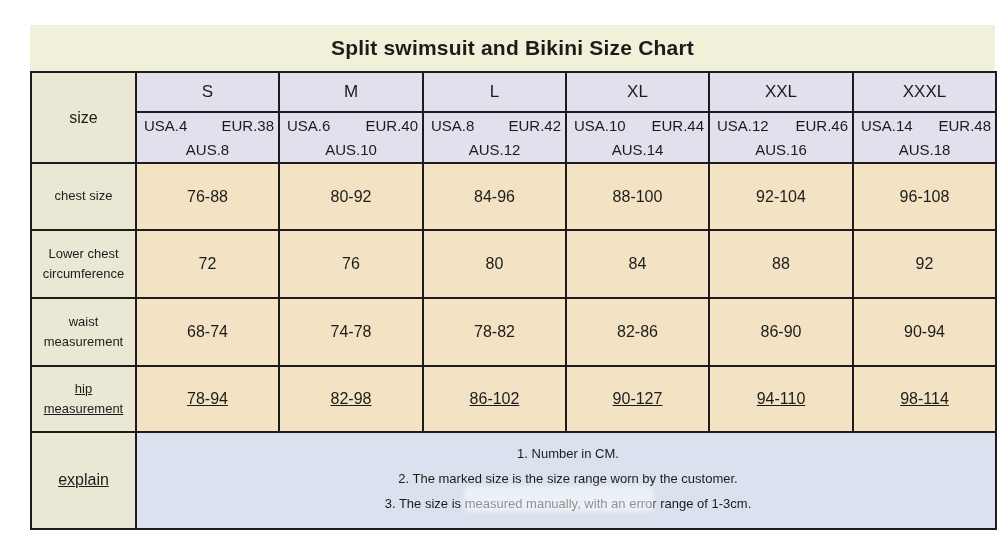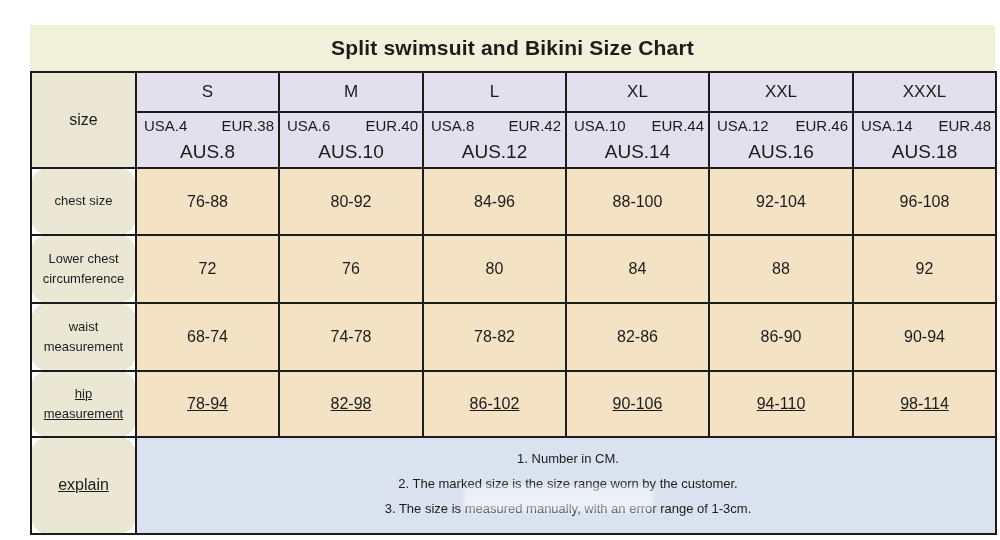--- a/index.html
+++ b/index.html
@@ -42,23 +42,23 @@
   tr.r1{height:67px;}
   tr.r2{height:68px;}
   tr.r3{height:68px;}
   tr.r4{height:66px;text-decoration:underline;}
   tr.rex{height:84px;}
   .corner{background:var(--label-cell);font-size:16px;}
   .shead{background:var(--size-header);font-size:17px;}
   .sub{background:var(--size-header);padding:2px 3px 4px 3px;}
   .sub .ue{display:flex;justify-content:space-between;align-items:center;
     font-size:15px;padding:2px 1px 0 4px;}
-  .sub .aus{font-size:19px;margin-top:7px;}
+  .sub .aus{font-size:15px;margin-top:7px;}
   .rlabel{background:var(--label-cell);font-size:13px;line-height:1.55;
-    white-space:pre-line;padding:0 0;border-radius:17px;}
+    white-space:pre-line;padding:0 0;}
   .exlabel{font-size:16px;text-decoration:underline;}
   .val{background:var(--data-cell);font-size:16px;}
   td.explain{
     background:var(--explain-bg);text-align:left;vertical-align:top;
     font-size:13px;line-height:25px;padding:8px 6px 12px 10px;
   }
   .watermark-smudge{
     position:absolute;left:452px;top:486px;width:190px;height:26px;
     background:rgba(255,255,255,0.5);border-radius:5px;filter:blur(2px);
     pointer-events:none;
@@ -169,21 +169,21 @@
       <td class="val">86-90</td>
       <td class="val">90-94</td>
     </tr>
 
     <tr class="r4">
       <th class="rlabel">hip
 measurement</th>
       <td class="val">78-94</td>
       <td class="val">82-98</td>
       <td class="val">86-102</td>
-      <td class="val">90-106</td>
+      <td class="val">90-127</td>
       <td class="val">94-110</td>
       <td class="val">98-114</td>
     </tr>
 
     <tr class="rex">
       <th class="rlabel exlabel">explain</th>
       <td class="explain" colspan="6">
         <div>1.  Number in CM.</div>
         <div>2.  The marked size is the size range worn by the customer.</div>
         <div>3.  The size is measured manually, with an error range of 1-3cm.</div>

